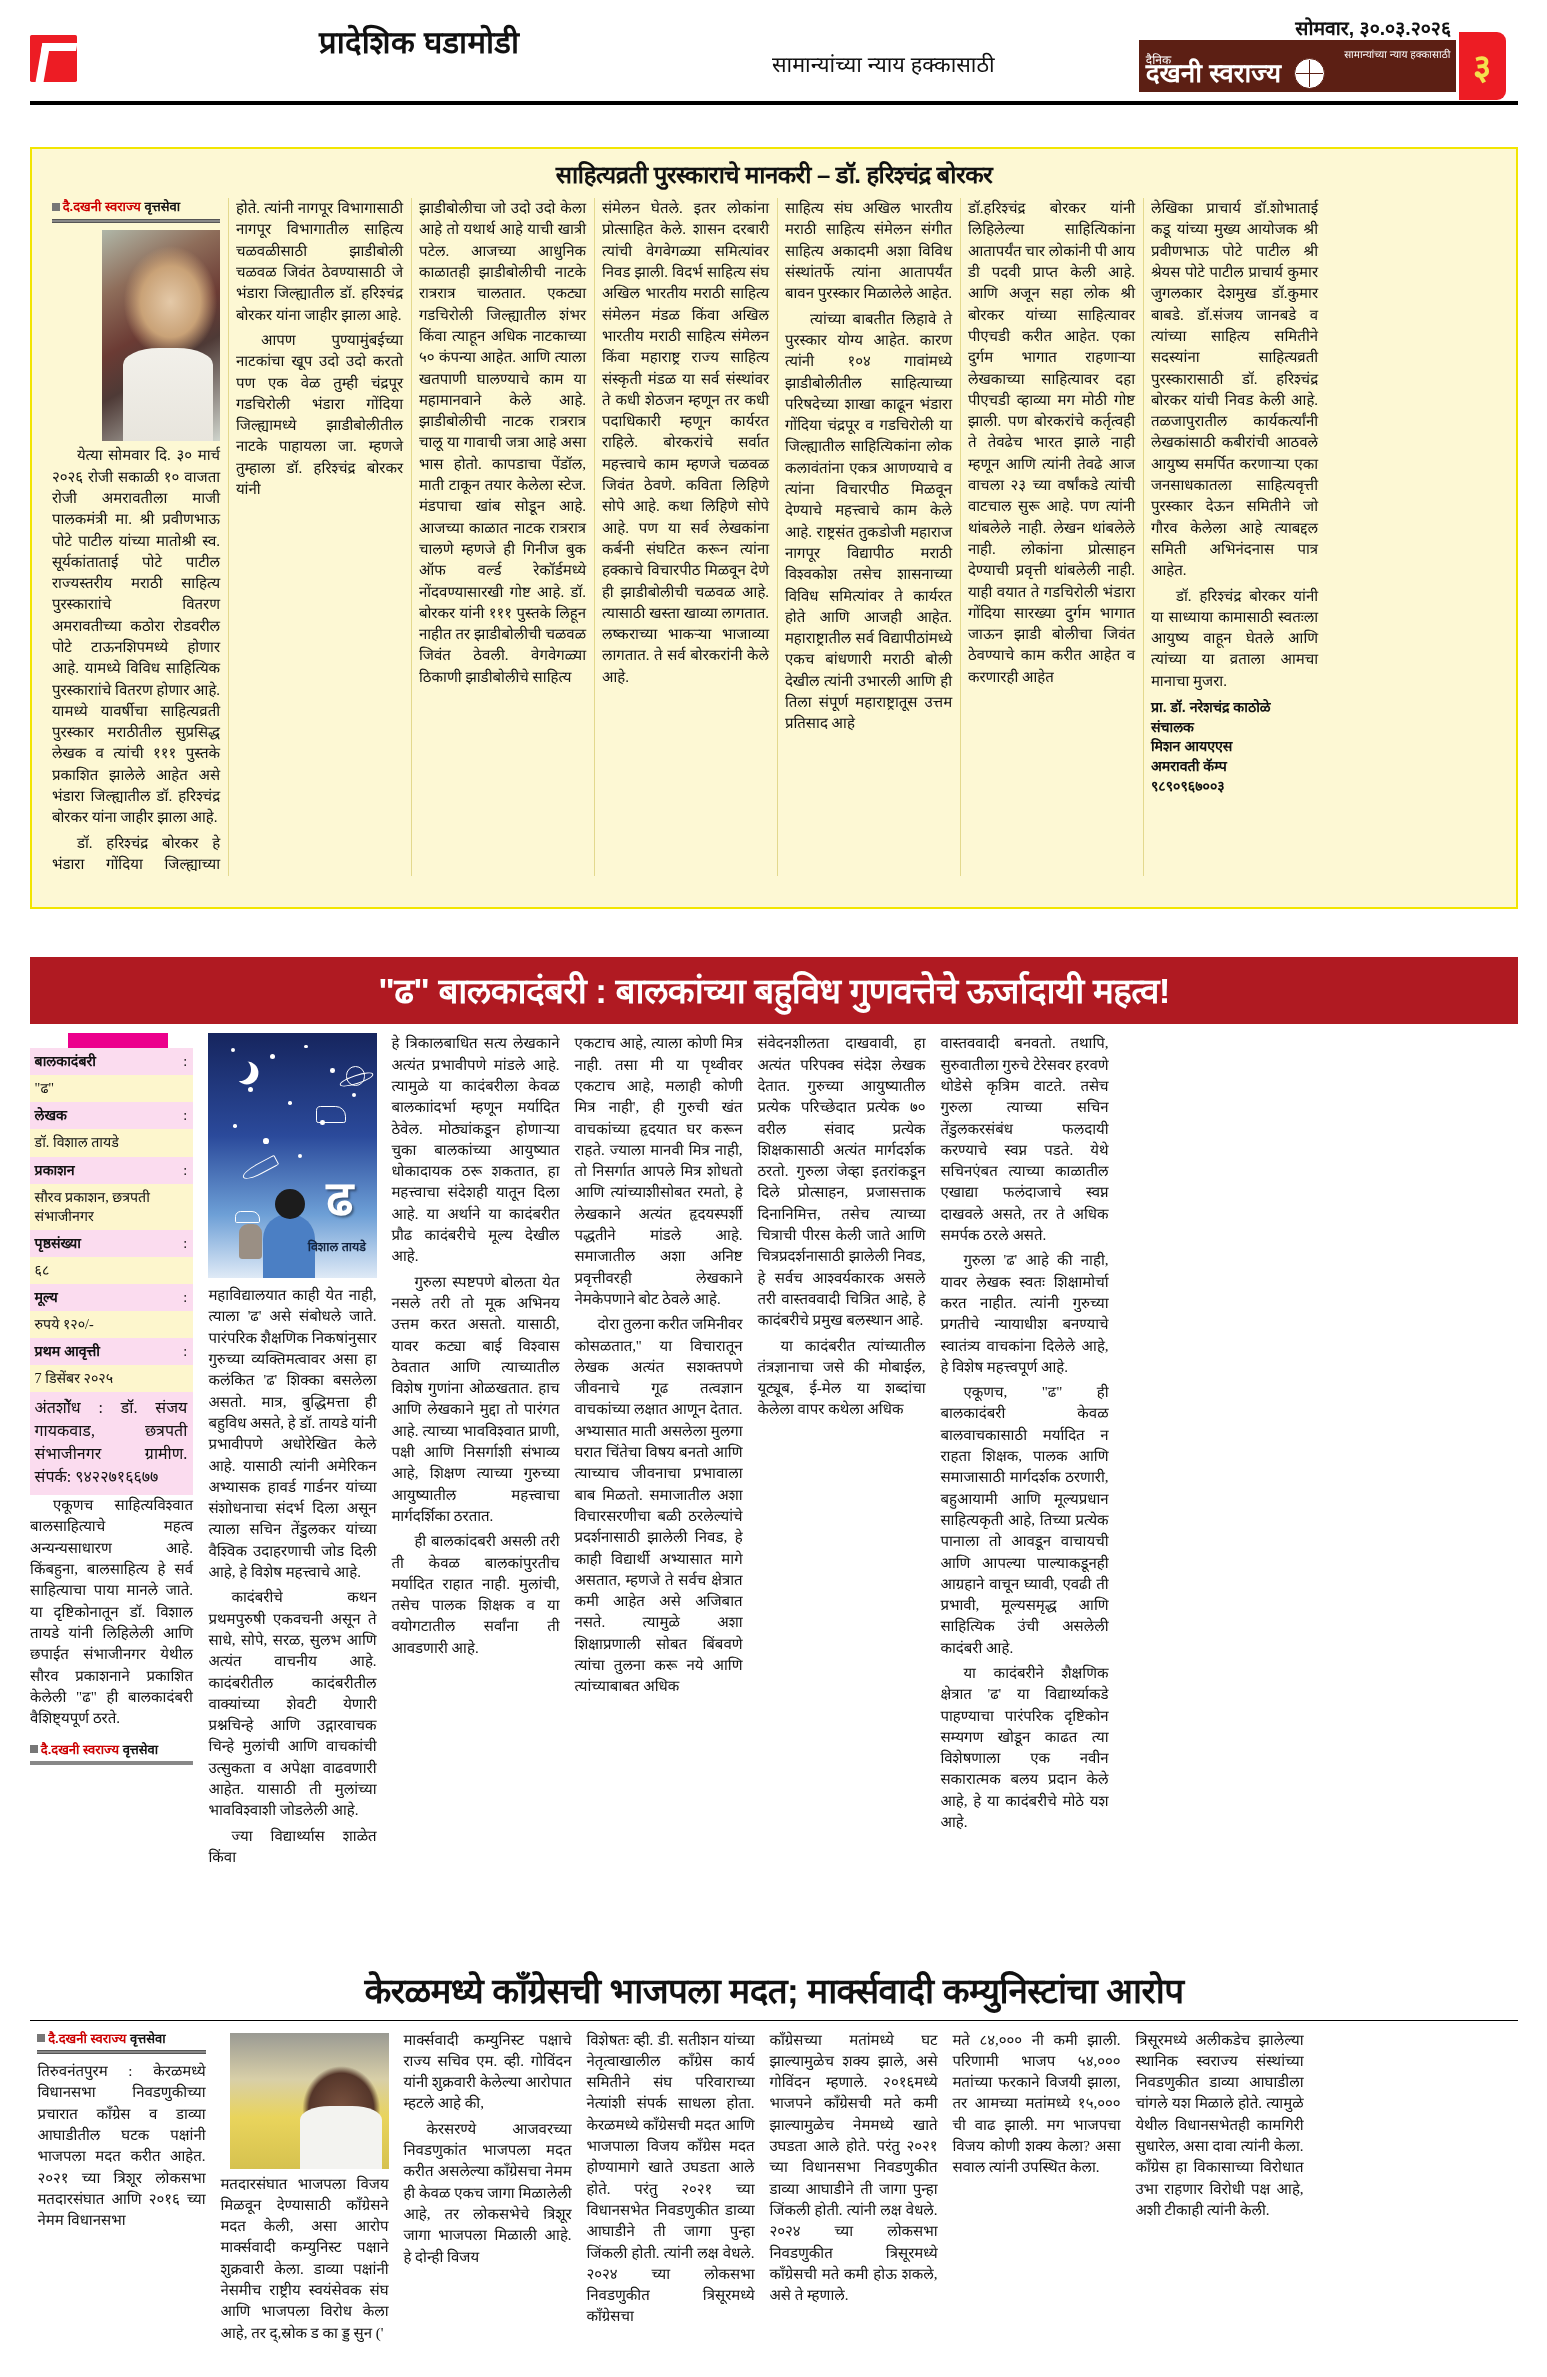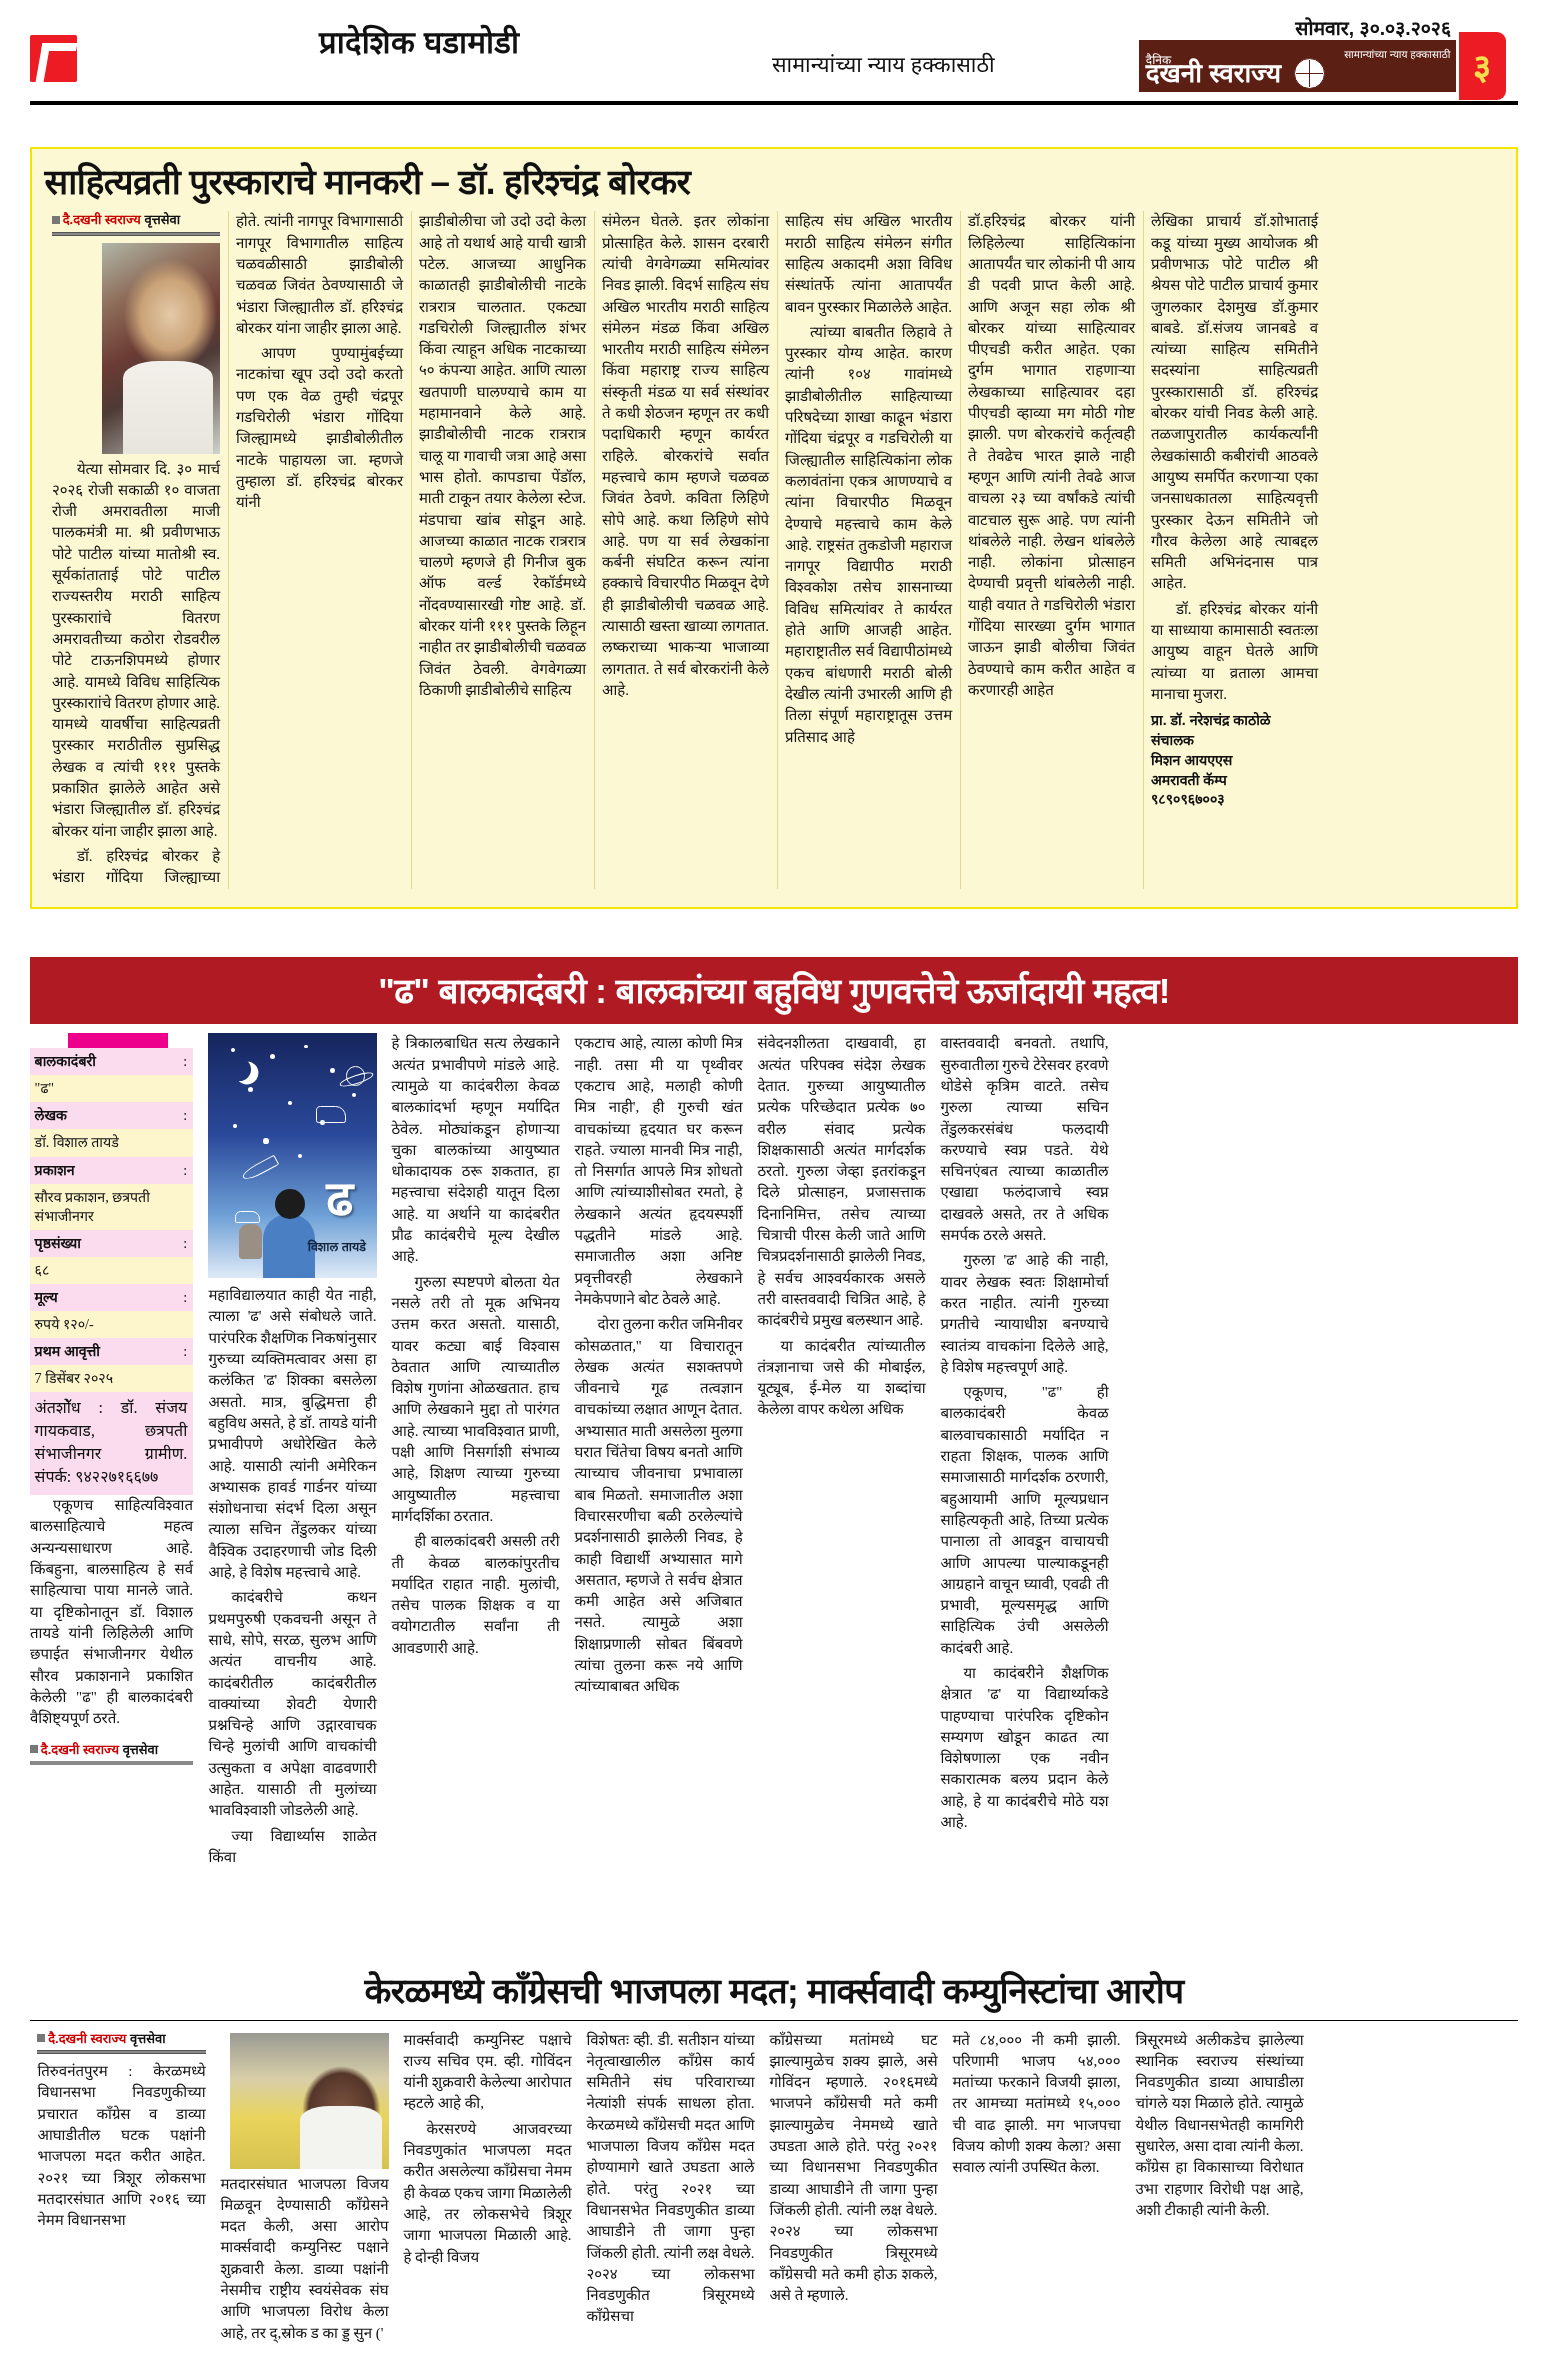--- a/index.html
+++ b/index.html
@@ -165,22 +165,22 @@
     top: 147px;
     width: 1488px;
     height: 762px;
     background: #fdf8d4;
     border: 2.3px solid #f2e500;
     padding: 9px 12.5px 8px 12.5px;
   }
   .art1-head {
     font-family: "Liberation Sans", sans-serif;
     font-weight: bold;
-    font-size: 35px;
-    text-align: left;
+    font-size: 24px;
+    text-align: center;
     letter-spacing: -0.6px;
     line-height: 1.2;
     margin: 3.4px 0 8px 0;
   }
   .art1-cols {
     display: flex;
     gap: 0;
     height: 678px;
   }
   .art1-col {

